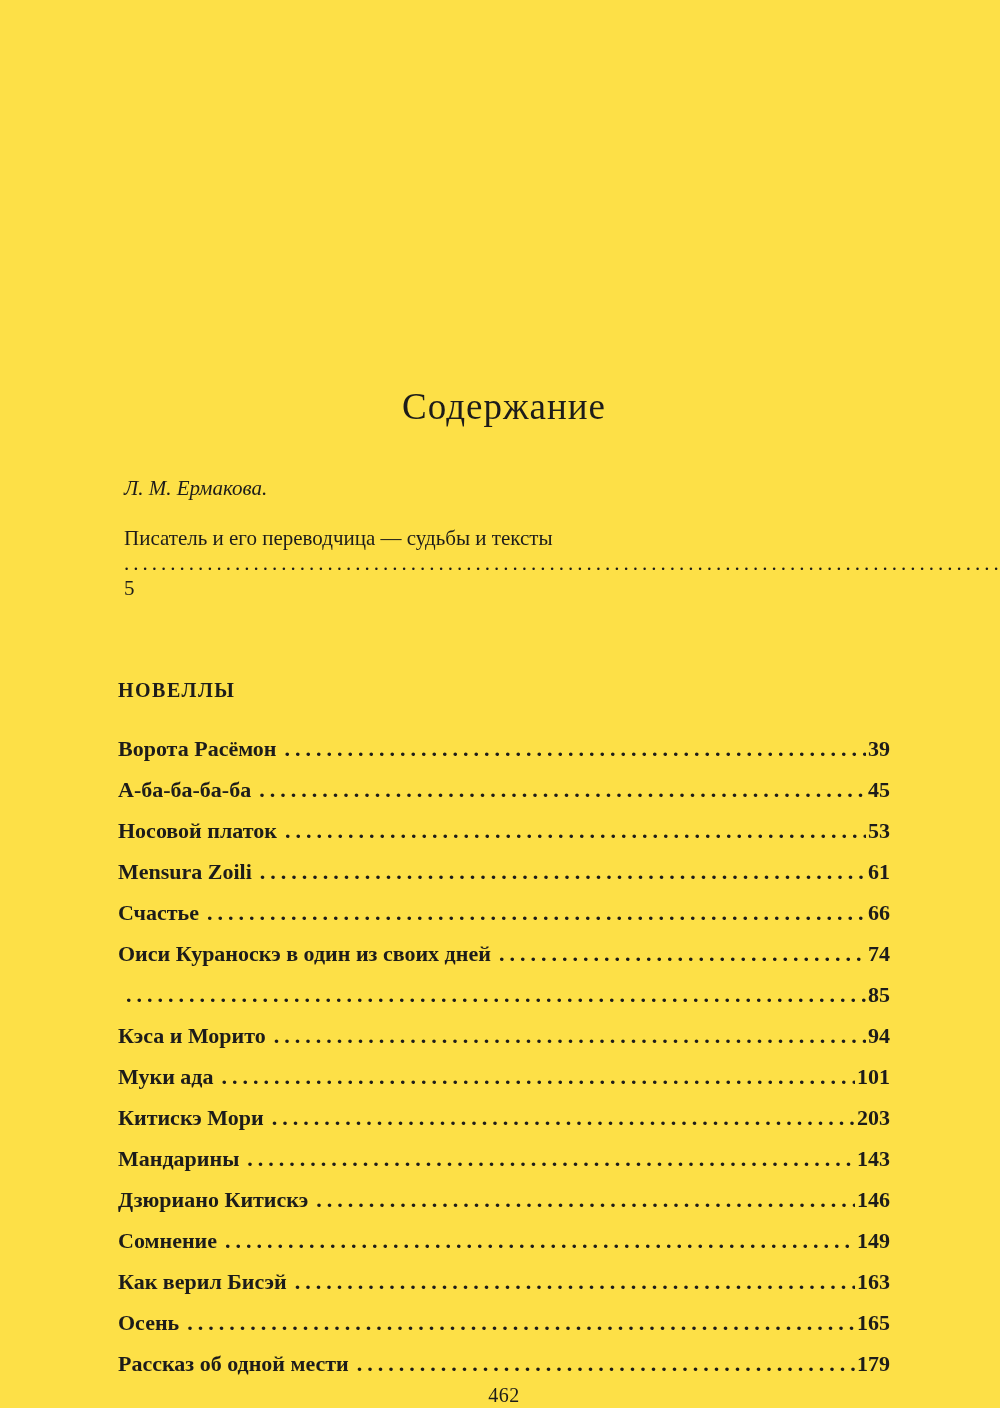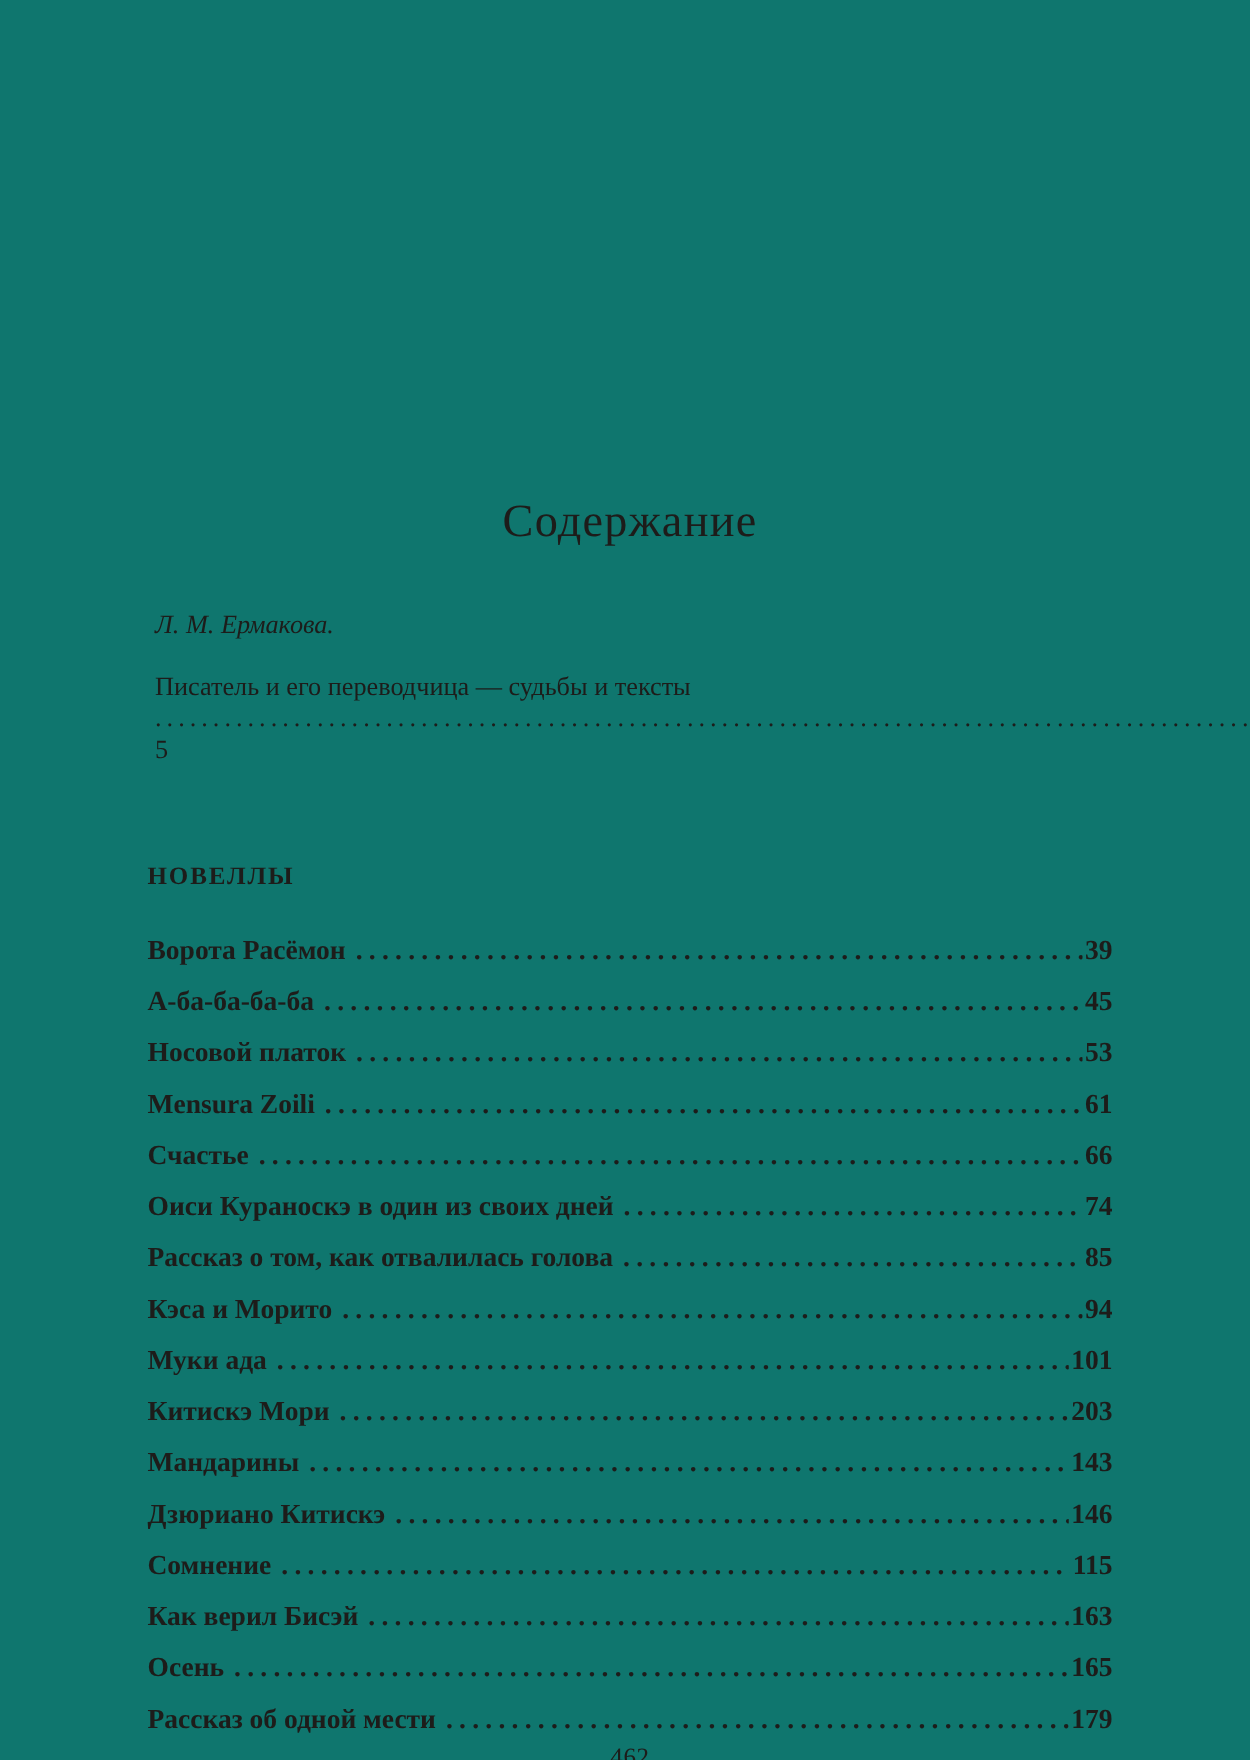--- a/index.html
+++ b/index.html
@@ -10,22 +10,22 @@
     overflow: hidden;
   }
   body {
     font-family: "Liberation Serif", "DejaVu Serif", serif;
     color: #1d1c1a;
   }
   .page {
     position: relative;
     width: 1000px;
     height: 1408px;
-    padding: 11px 110px 0 118px;
-    background: #0f766e;
+    padding: 0 110px 0 118px;
+    background: #fde047;
   }
   .title {
     padding-top: 386px;
     text-align: center;
     font-weight: 400;
     font-size: 37px;
     letter-spacing: 1px;
     line-height: 1.15;
   }
   .intro-row {
@@ -126,21 +126,20 @@
     <span class="pageno">66</span>
   </div>
 
   <div class="toc-row">
     <span class="toc-title">Оиси Кураноскэ в один из своих дней</span>
     <span class="leader">......................................................................................................................................................</span>
     <span class="pageno">74</span>
   </div>
 
   <div class="toc-row">
-    <span class="toc-title">Рассказ о том, как отвалилась голова</span>
     <span class="leader">......................................................................................................................................................</span>
     <span class="pageno">85</span>
   </div>
 
   <div class="toc-row">
     <span class="toc-title">Кэса и Морито</span>
     <span class="leader">......................................................................................................................................................</span>
     <span class="pageno">94</span>
   </div>
 
@@ -164,21 +163,21 @@
 
   <div class="toc-row">
     <span class="toc-title">Дзюриано Китискэ</span>
     <span class="leader">......................................................................................................................................................</span>
     <span class="pageno">146</span>
   </div>
 
   <div class="toc-row">
     <span class="toc-title">Сомнение</span>
     <span class="leader">......................................................................................................................................................</span>
-    <span class="pageno">115</span>
+    <span class="pageno">149</span>
   </div>
 
   <div class="toc-row">
     <span class="toc-title">Как верил Бисэй</span>
     <span class="leader">......................................................................................................................................................</span>
     <span class="pageno">163</span>
   </div>
 
   <div class="toc-row">
     <span class="toc-title">Осень</span>

